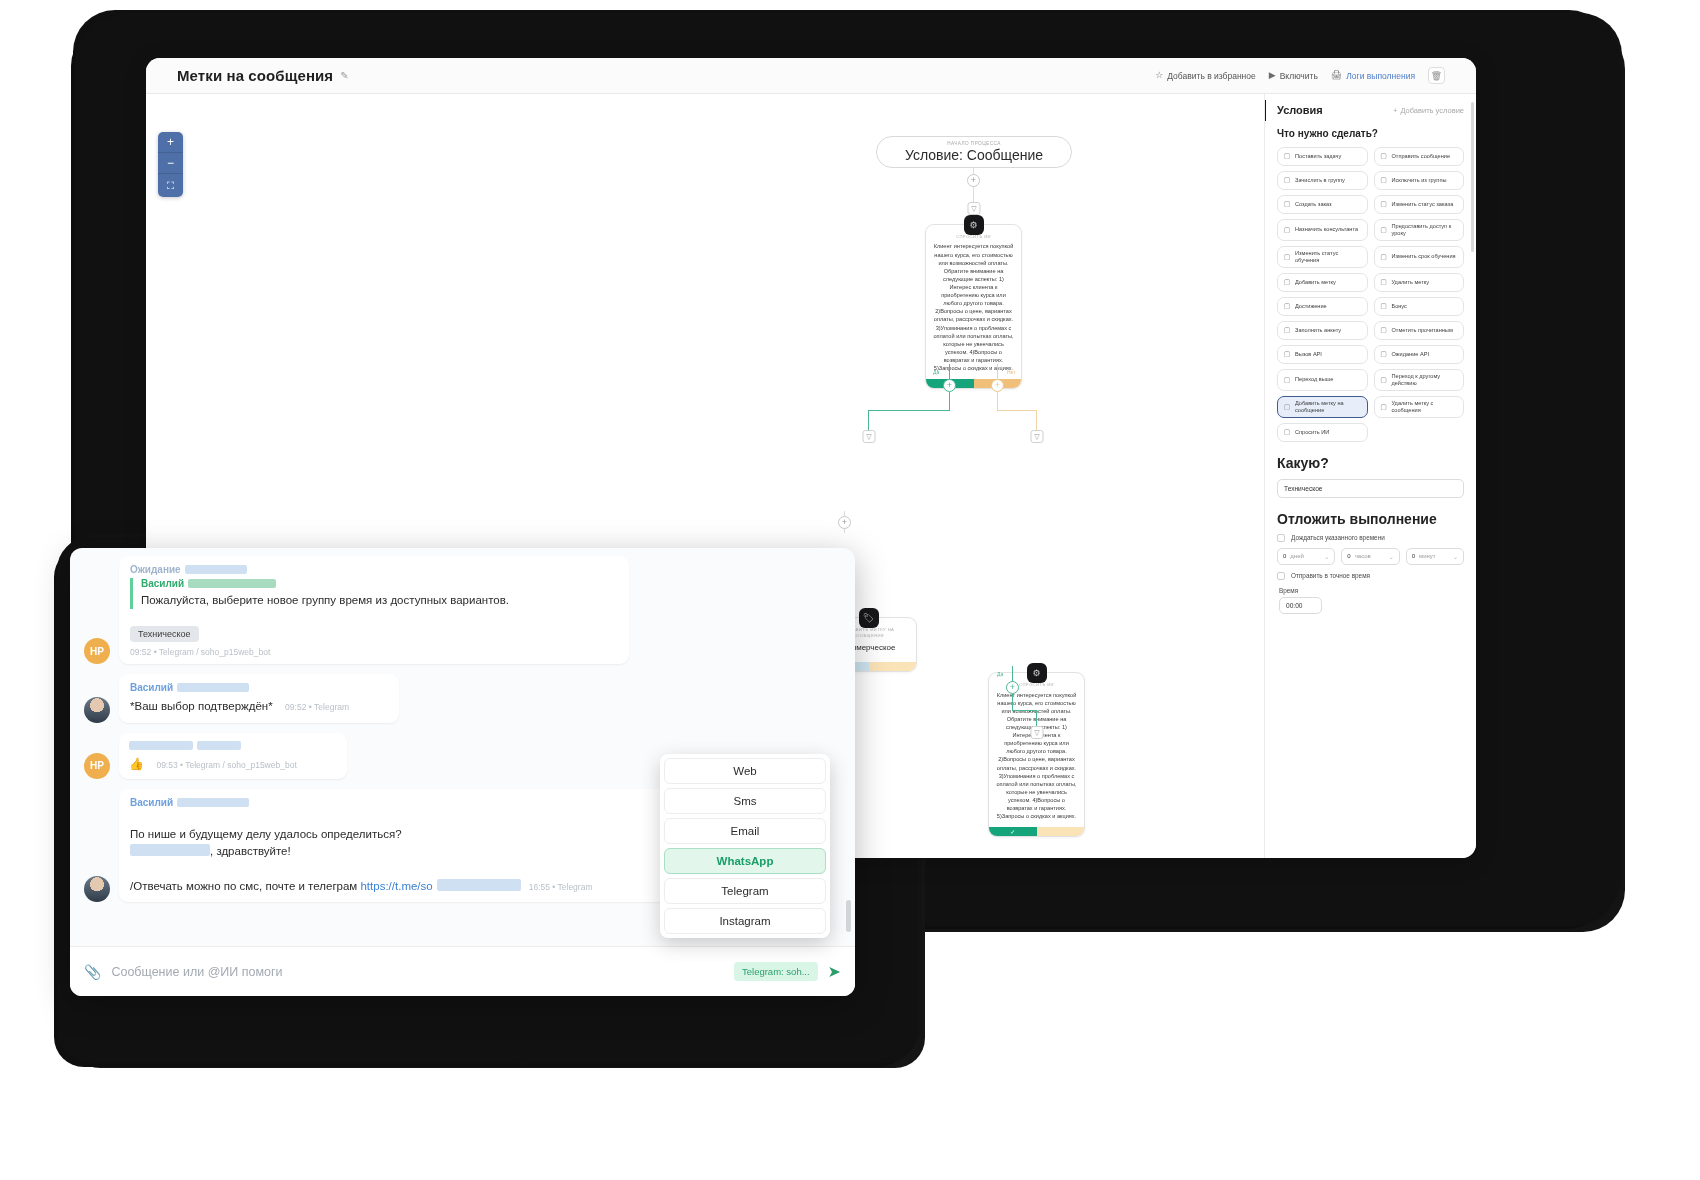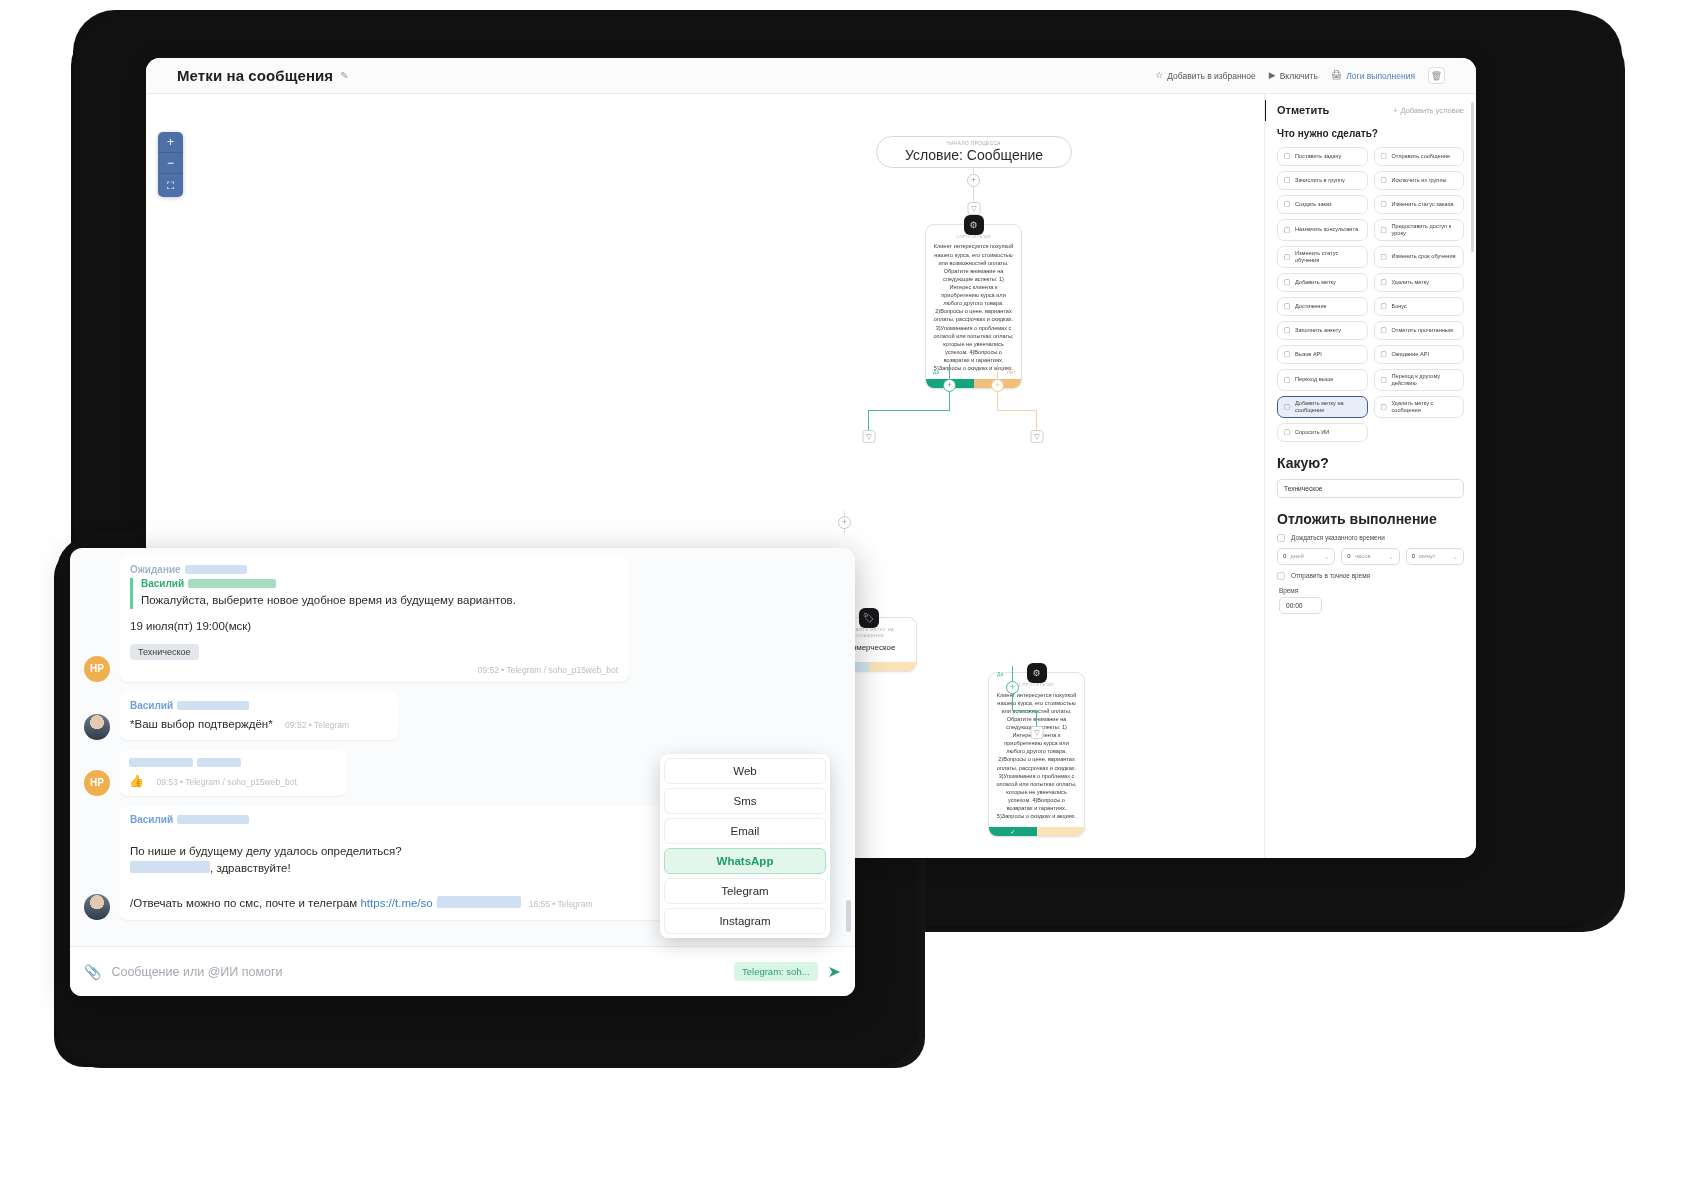--- a/index.html
+++ b/index.html
@@ -227,21 +227,21 @@
   .redact.g { background:#a8dcc0; }
   .redact.b { background:#cfe0f2; }
   .quote { border-left:3px solid #5fd09a; padding-left:8px; margin-bottom:9px; }
   .b-text { font-size:11.5px; color:#2b2b2b; line-height:1.5; }
   .b-sub { font-size:11.5px; color:#2b2b2b; margin-top:2px; }
   .tag-pill {
     display:inline-block; background:#e3e6ea; color:#3c3c3c;
     font-size:9px; padding:3px 8px; border-radius:4px; margin-top:8px;
   }
   .b-meta { font-size:8.5px; color:#b9c0c8; }
-  .meta-right { text-align:right; margin-top:5px; }
+  .meta-right { text-align:left; margin-top:5px; }
   .meta-inline { display:inline; margin-left:8px; }
   .link { color:#3b82d6; }
   .thumb { font-size:12px; }
 
   
   #channel-dropdown {
     position:absolute; left:660px; top:754px; width:170px;
     background:#fff; border-radius:8px; padding:4px;
     box-shadow:0 6px 20px rgba(0,0,0,.20); z-index:40;
   }
@@ -382,21 +382,21 @@
         <div class="conn green" style="left:866px; top:616px; width:24px; height:1px;"></div>
         <div class="conn green" style="left:890px; top:616px; width:1px; height:18px;"></div>
         <div class="funnel" style="left:891px; top:632px;">▽</div>
 
       </div>
 
       <div id="right-panel">
         <div class="collapse-tab">»</div>
 
         <div class="rp-head">
-          <span class="rp-title">Отметить</span>
+          <span class="rp-title">Условия</span>
           <span class="rp-add">
             <span>+</span>
             <span>Добавить условие</span>
           </span>
         </div>
 
         <div class="rp-h2">Что нужно сделать?</div>
 
         <div class="act-grid" id="action-grid">
             <div class="act-btn">
@@ -540,23 +540,22 @@
       <div class="msg-row">
         <div class="avatar">НР</div>
         <div class="bubble" style="width:510px;">
           <div class="b-name grey">
             <span>Ожидание</span><span class="redact b" style="width:62px;"></span>
           </div>
           <div class="quote">
             <div class="b-name green">
               <span>Василий</span><span class="redact g" style="width:88px;"></span>
             </div>
-            <div class="b-text">Пожалуйста, выберите новое удобное время из будущему вариантов.</div>
-          </div>
-          <div class="b-text">19 июля(пт) 19:00(мск)</div>
+            <div class="b-text">Пожалуйста, выберите новое группу время из доступных вариантов.</div>
+          </div>
           <div><span class="tag-pill">Техническое</span></div>
           <div class="b-meta meta-right">09:52 • Telegram / soho_p15web_bot</div>
         </div>
       </div>
 
       <div class="msg-row">
         <div class="avatar photo"></div>
         <div class="bubble" style="width:280px;">
           <div class="b-name blue">
             <span>Василий</span><span class="redact b" style="width:72px;"></span>

